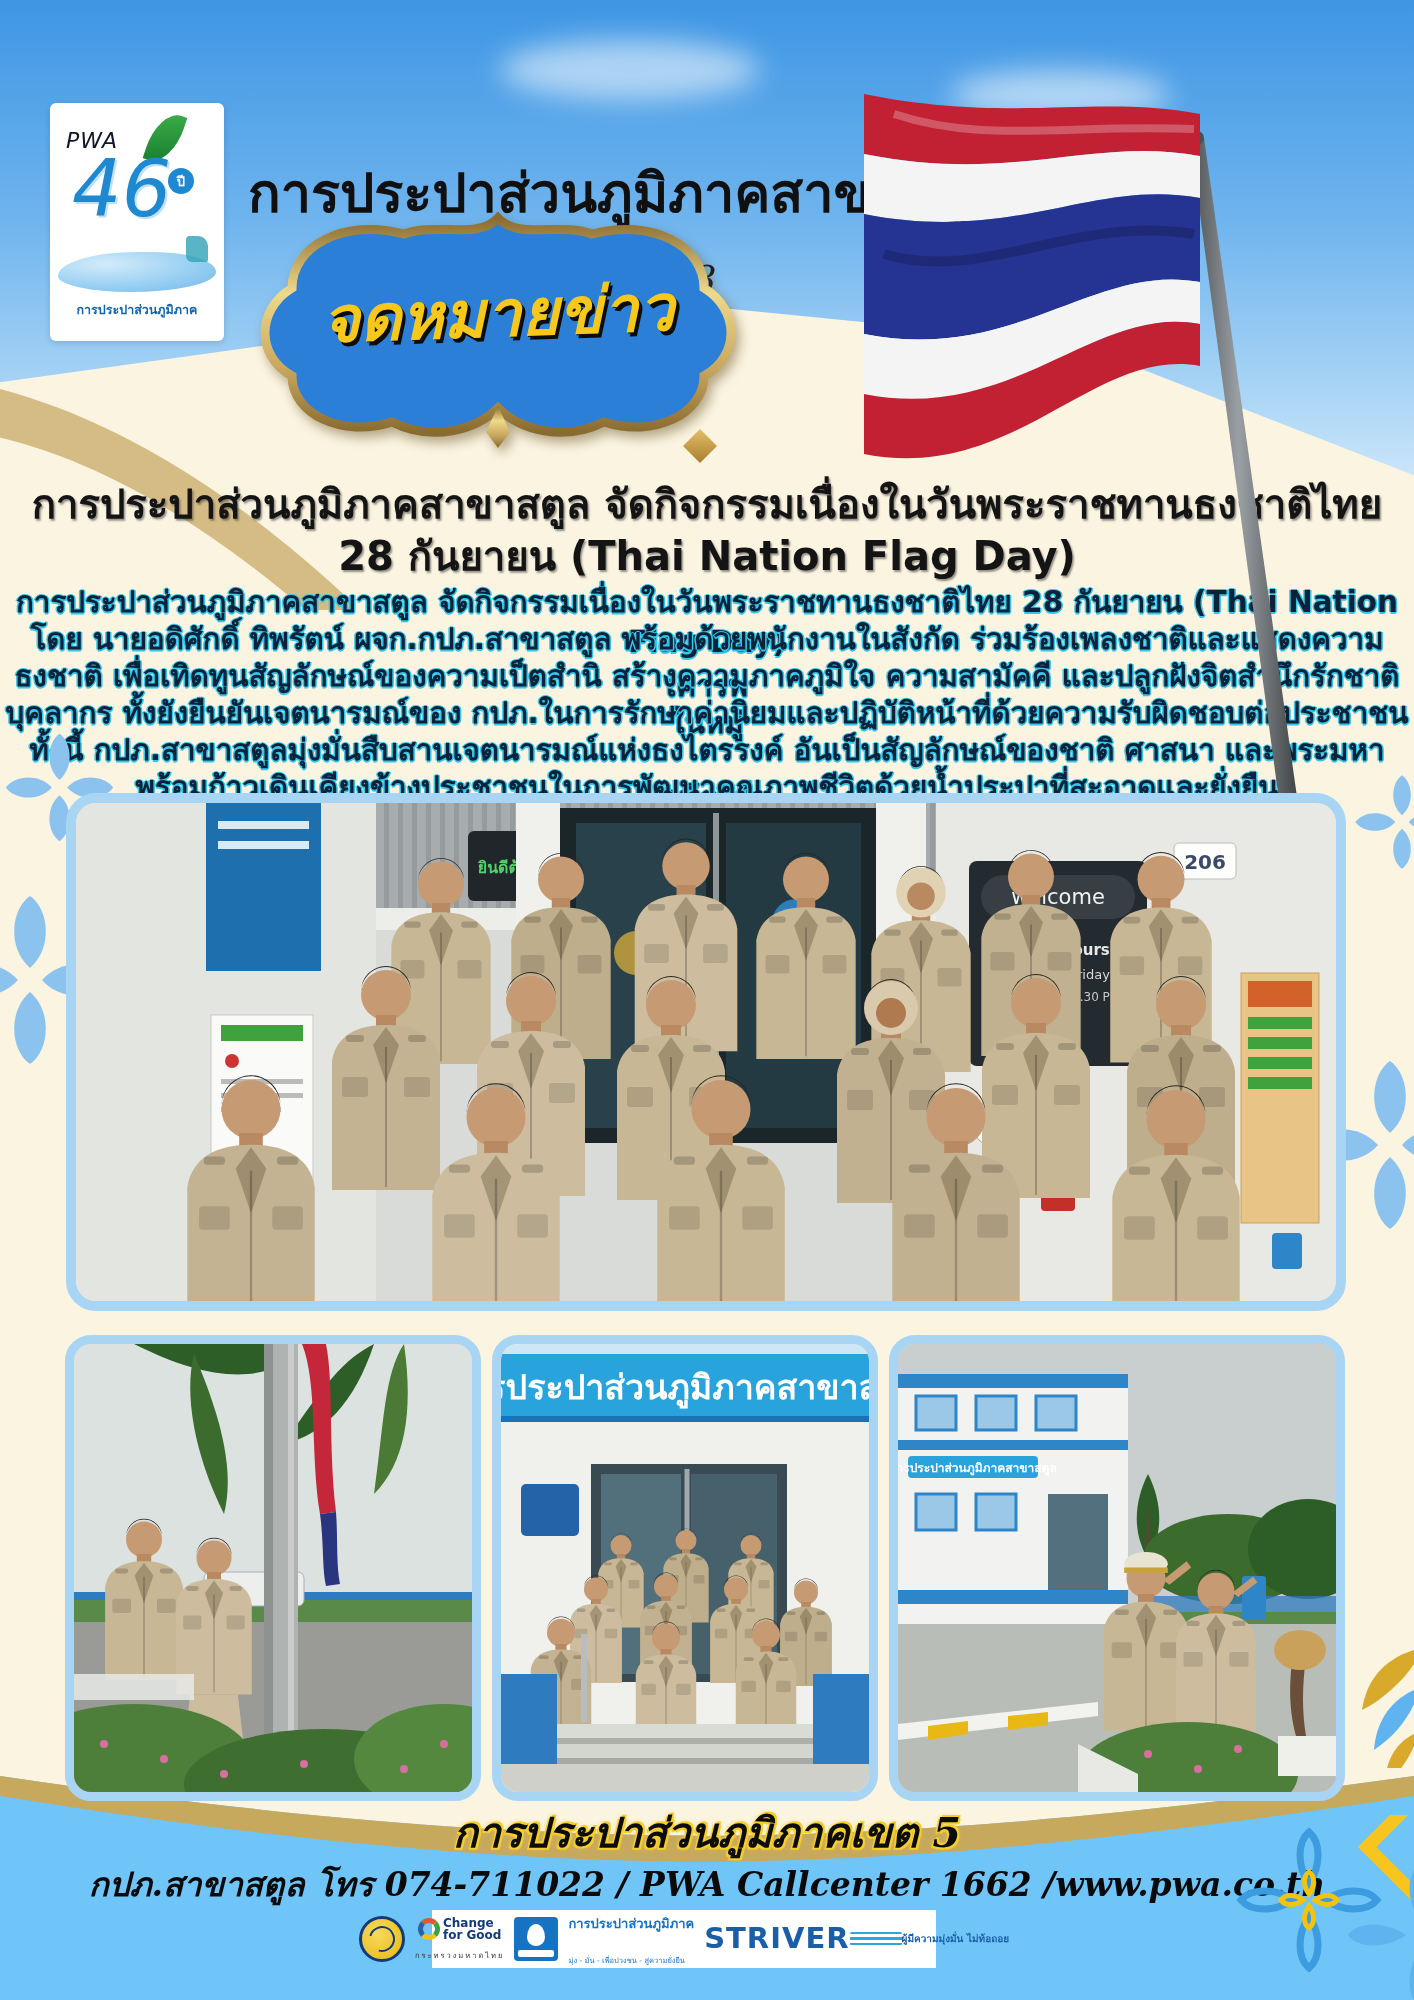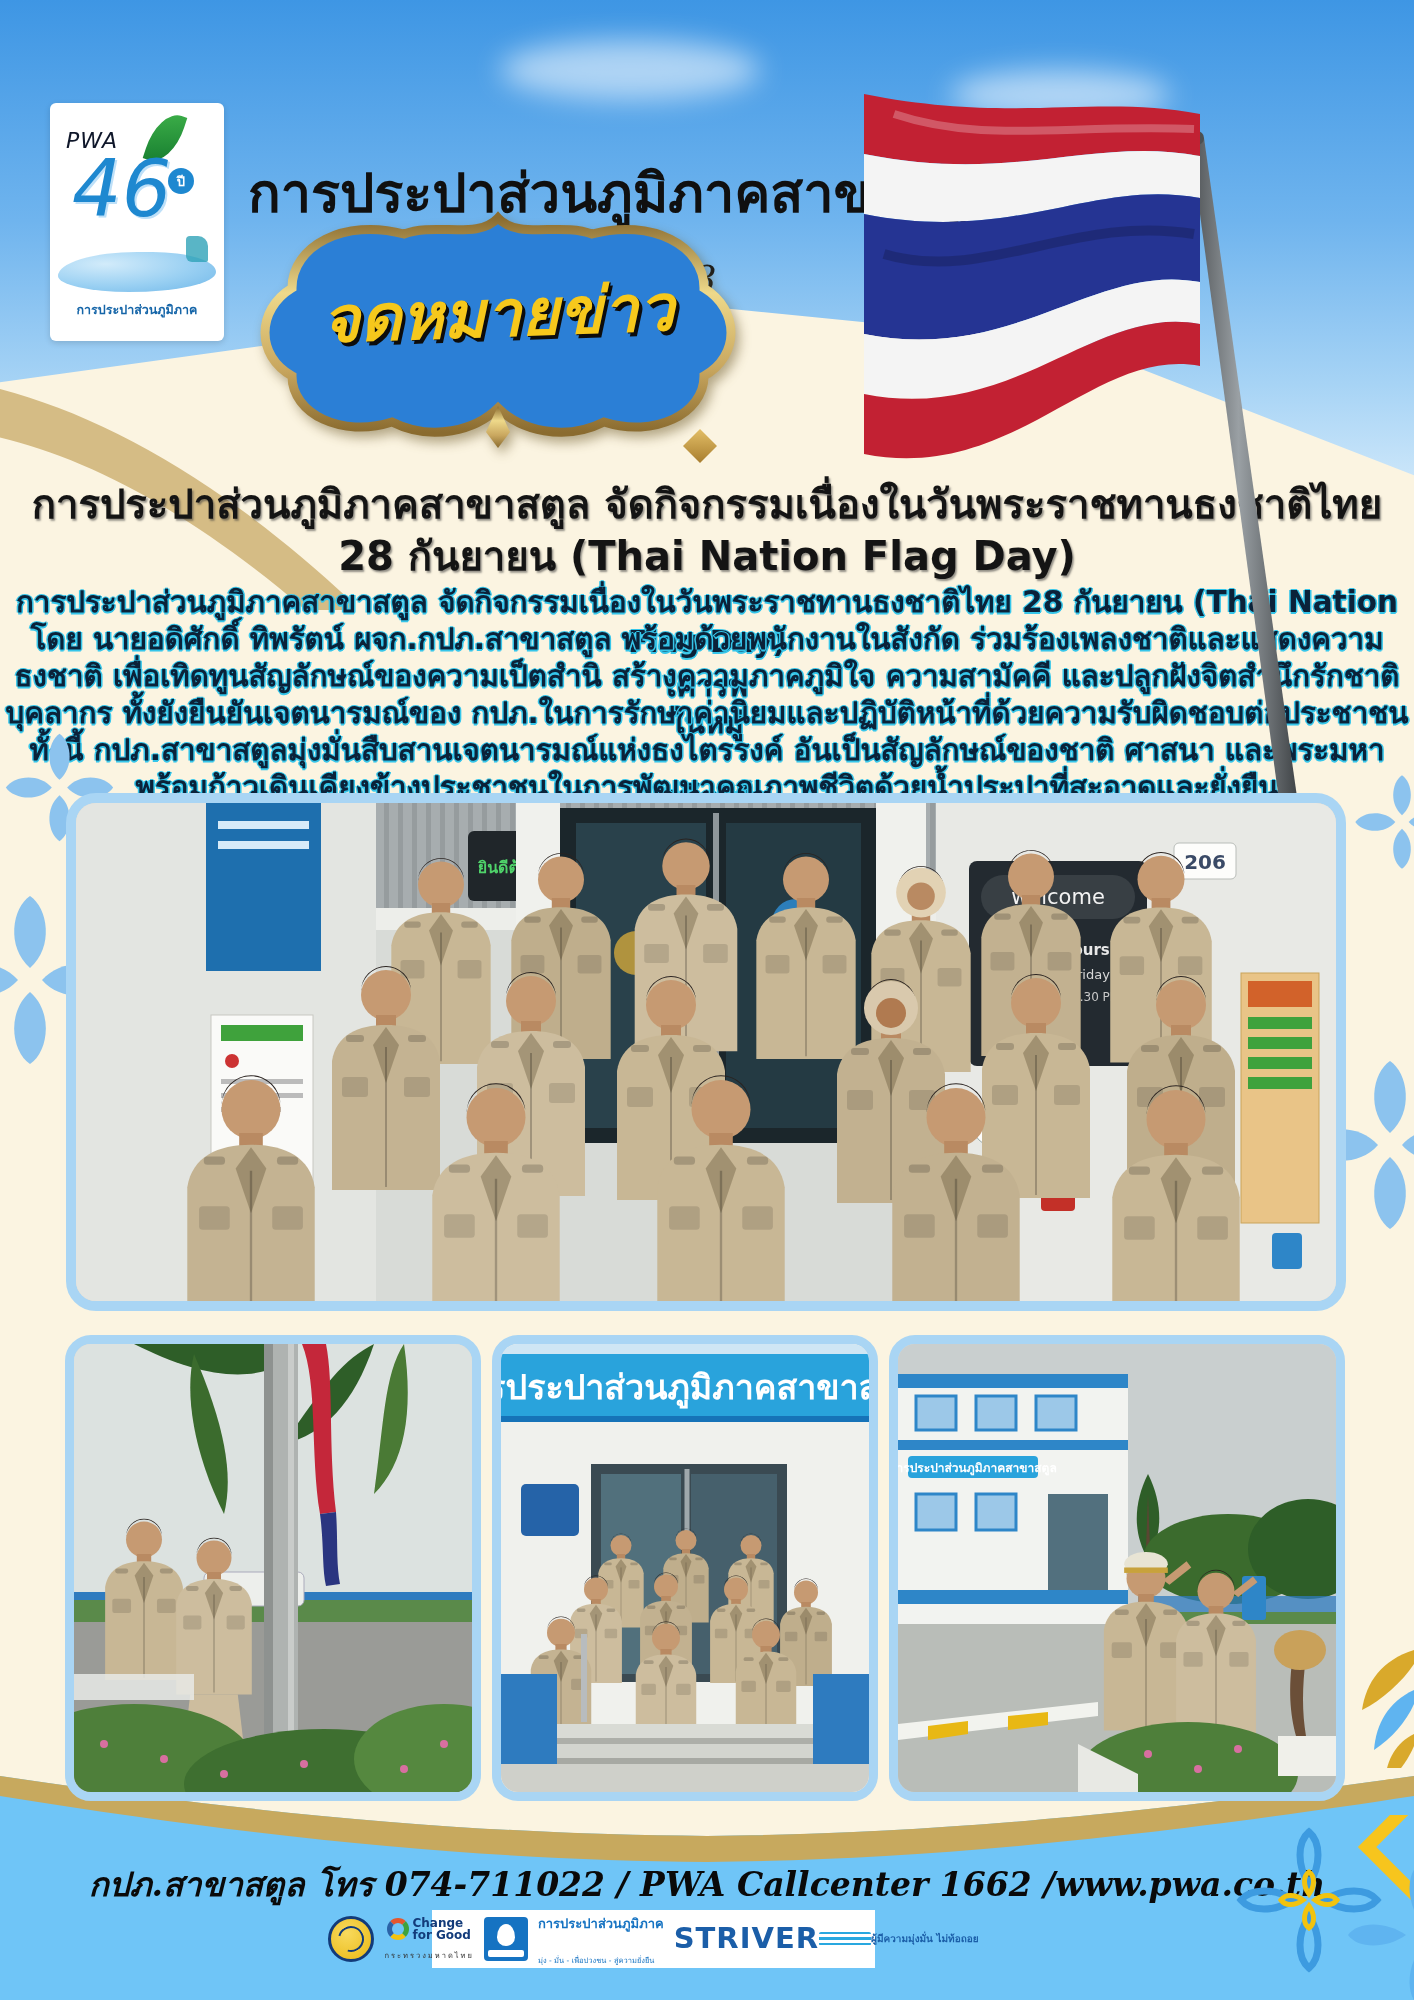--- a/index.html
+++ b/index.html
@@ -51,21 +51,21 @@
   #photoB{left:492px;top:1335px;width:386px;height:466px;border-width:9px;border-radius:26px;}
   #photoC{left:889px;top:1335px;width:456px;height:466px;border-width:9px;border-radius:26px;}
   
   .footer-blue{left:0;top:1768px;width:1414px;height:232px;background:#6FC5F7;z-index:1;}
   .footer-arc{left:0;top:1768px;z-index:2;}
   .f-region{left:0;top:1800px;width:1414px;text-align:center;z-index:4;font-size:41px;font-weight:bold;
      font-style:italic;font-family:"DejaVu Serif",serif;color:#0c0c0c;
      text-shadow:0 0 5px #F5CE2E,2px 2px 0 #F5CE2E,-2px 2px 0 #F5CE2E,2px -2px 0 #F5CE2E;}
   .f-contact{left:0;top:1858px;width:1414px;text-align:center;z-index:4;font-size:33px;font-weight:bold;
      font-style:italic;font-family:"DejaVu Serif",serif;color:#0a0a0a;}
-  .logo-strip{left:432px;top:1910px;width:443px;height:58px;background:#fff;z-index:4;display:flex;
+  .logo-strip{left:432px;top:1910px;width:504px;height:58px;background:#fff;z-index:4;display:flex;
      align-items:center;justify-content:center;gap:10px;padding:0 4px;box-sizing:border-box;}
   .moi-seal{width:46px;height:46px;border-radius:50%;background:radial-gradient(circle at 40% 35%,#F8DA5E,#E9B813);
      border:3px solid #123B7A;box-sizing:border-box;position:relative;flex:0 0 auto;}
   .moi-seal::after{content:"";position:absolute;inset:7px;border-radius:50%;border:2.5px solid #123B7A;
      border-left-color:transparent;transform:rotate(-30deg);}
   .cfg{display:flex;flex-direction:column;align-items:center;flex:0 0 auto;}
   .cfg-top{display:flex;align-items:center;gap:3px;}
   .cfg-ring{width:22px;height:22px;border-radius:50%;border:5px solid #2B63A8;
      border-top-color:#E4572E;border-right-color:#3FA23C;border-bottom-color:#F2C30F;box-sizing:border-box;}
   .cfg-words{font-size:12px;font-weight:bold;color:#123B7A;line-height:1.02;}
@@ -449,20 +449,21 @@
     <path d="M62,20 C30,30 14,52 10,80 C30,70 50,52 62,34 Z" fill="#D9A92B"></path>
     <path d="M62,60 C36,72 24,94 22,120 C40,108 54,92 62,74 Z" fill="#5FB4F0"></path>
     <path d="M62,104 C42,114 34,132 32,156 C46,144 56,130 62,116 Z" fill="#D9A92B"></path>
   </svg>
 
   <div class="abs footer-blue"></div>
   <svg class="abs footer-arc" width="1414" height="105" viewBox="0 0 1414 105">
     <path d="M0,0 H1414 V8 C1100,52 900,66 707,68 C500,66 300,52 0,8 Z" fill="#FBF4E1"></path>
     <path d="M0,8 C300,52 500,66 707,68 C900,66 1100,52 1414,8 V28 C1100,76 900,92 707,94 C500,92 300,76 0,28 Z" fill="#C7A95E"></path>
   </svg>
+  <div class="abs f-region">การประปาส่วนภูมิภาคเขต 5</div>
   <div class="abs f-contact">กปภ.สาขาสตูล โทร 074-711022 / PWA Callcenter 1662  /www.pwa.co.th</div>
 
   <div class="abs logo-strip">
     <div class="moi-seal"></div>
     <div class="cfg">
       <div class="cfg-top">
         <div class="cfg-ring"></div>
         <div class="cfg-words">
           <div>Change</div>
           <div>for Good</div>

